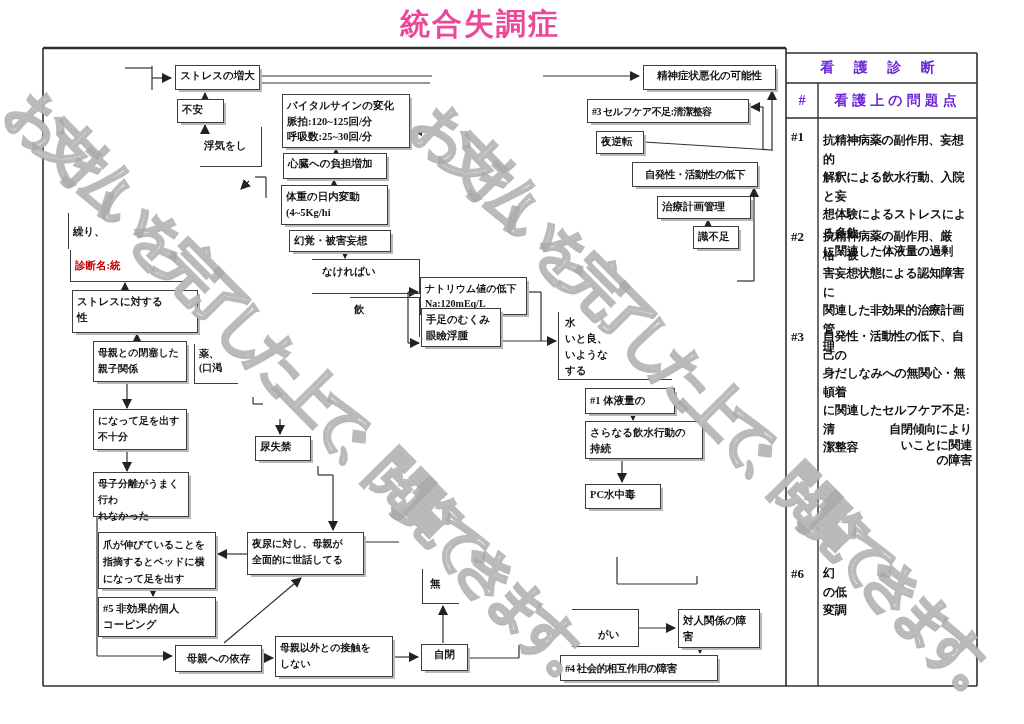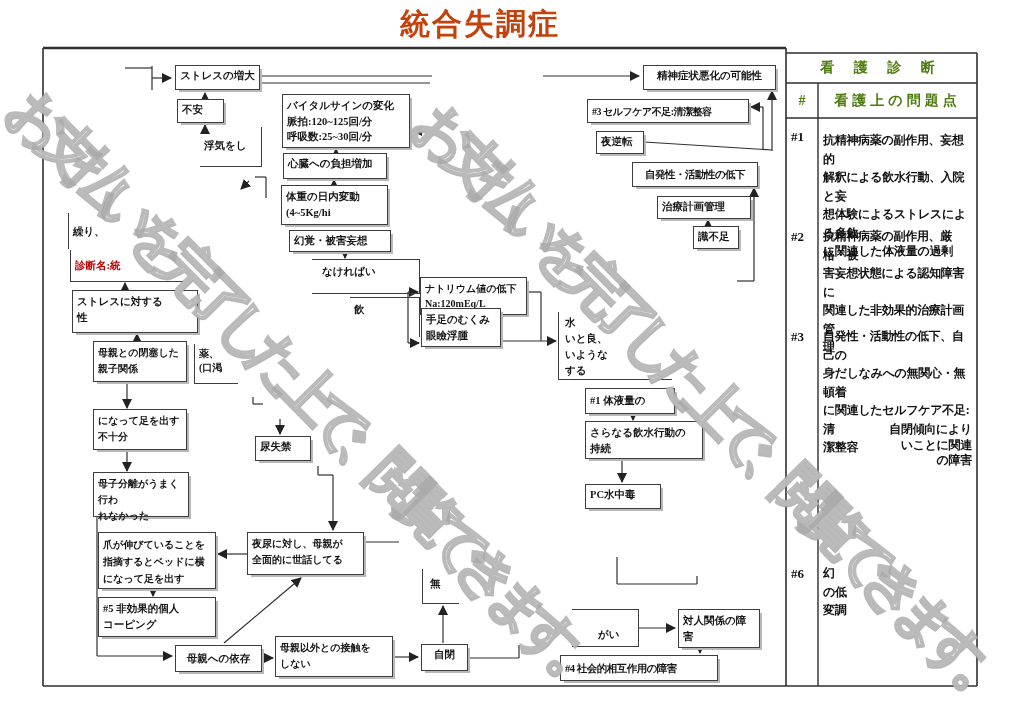--- a/index.html
+++ b/index.html
@@ -12,23 +12,23 @@
         color:#151515;padding:3px 4px;white-space:pre-line;}
   .frag{border:none;box-shadow:none;background:transparent;}
   .bl{border-left:1.4px solid #3d3d3d;} .bb{border-bottom:1.4px solid #3d3d3d;}
   .bt{border-top:1.4px solid #3d3d3d;}  .br{border-right:1.4px solid #3d3d3d;}
   .center{text-align:center;}
   .red{color:#c00000;font-family:Liberation Serif, serif;}
   .tight{letter-spacing:-0.5px;white-space:nowrap;}
   .lh16{line-height:16px;}
   .lh17{line-height:17px;}
   #page-title{position:absolute;left:360px;top:6px;width:240px;z-index:2;text-align:center;
-        font:bold 30px/36px "Liberation Serif","DejaVu Serif",serif;letter-spacing:2px;color:#c2410c;}
+        font:bold 30px/36px "Liberation Serif","DejaVu Serif",serif;letter-spacing:2px;color:#ec4899;}
   .phead{position:absolute;z-index:2;font:bold 14px "Liberation Serif","DejaVu Serif",serif;
-        color:#4d7c0f;text-align:center;box-sizing:border-box;}
+        color:#6d28d9;text-align:center;box-sizing:border-box;}
   .pnum{position:absolute;z-index:2;font:bold 13px "Liberation Serif","DejaVu Serif",serif;color:#111;}
   .ptext{position:absolute;z-index:2;font:bold 12px/18.5px "Liberation Serif","DejaVu Serif",serif;
         letter-spacing:-0.3px;color:#111;white-space:pre-line;}
   .pright{text-align:right;line-height:15.5px;}
   .wm{position:absolute;z-index:10;transform-origin:0 0;transform:rotate(45.3deg);
         font:bold 58px "Liberation Serif","DejaVu Serif",serif;letter-spacing:-16px;
         white-space:nowrap;color:rgba(255,255,255,0.88);
         -webkit-text-stroke:2.2px rgba(168,168,168,0.78);
         text-shadow:1px 1px 1px rgba(150,150,150,0.35);pointer-events:none;}
 </style>

